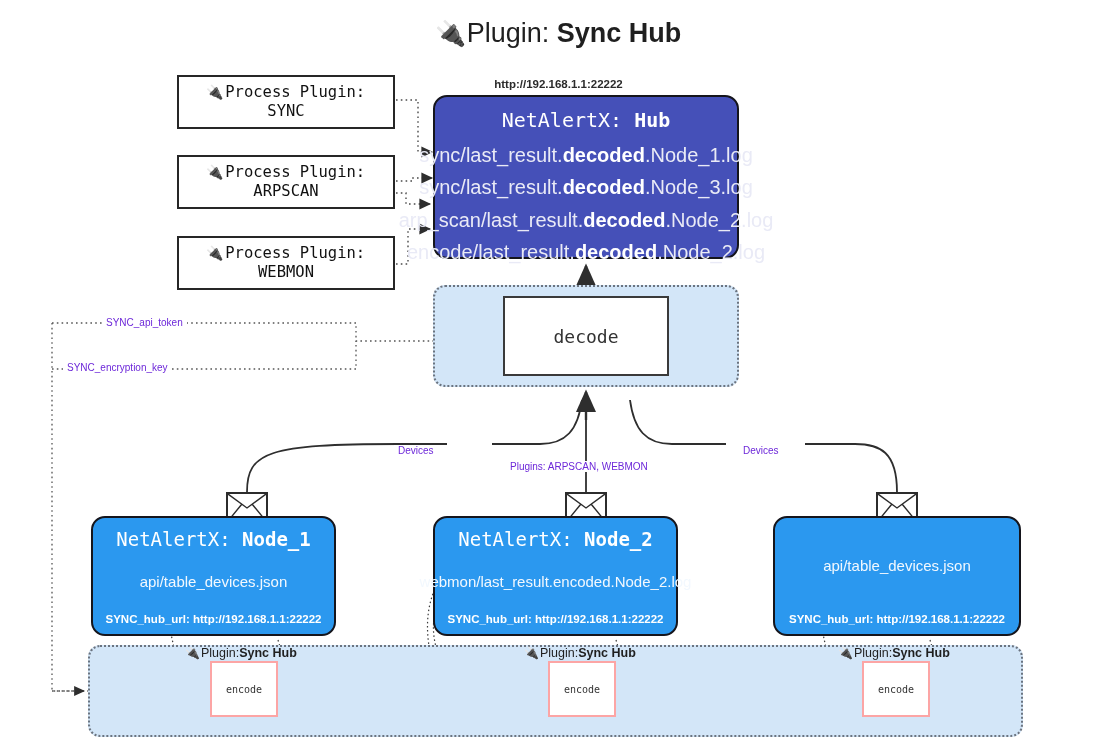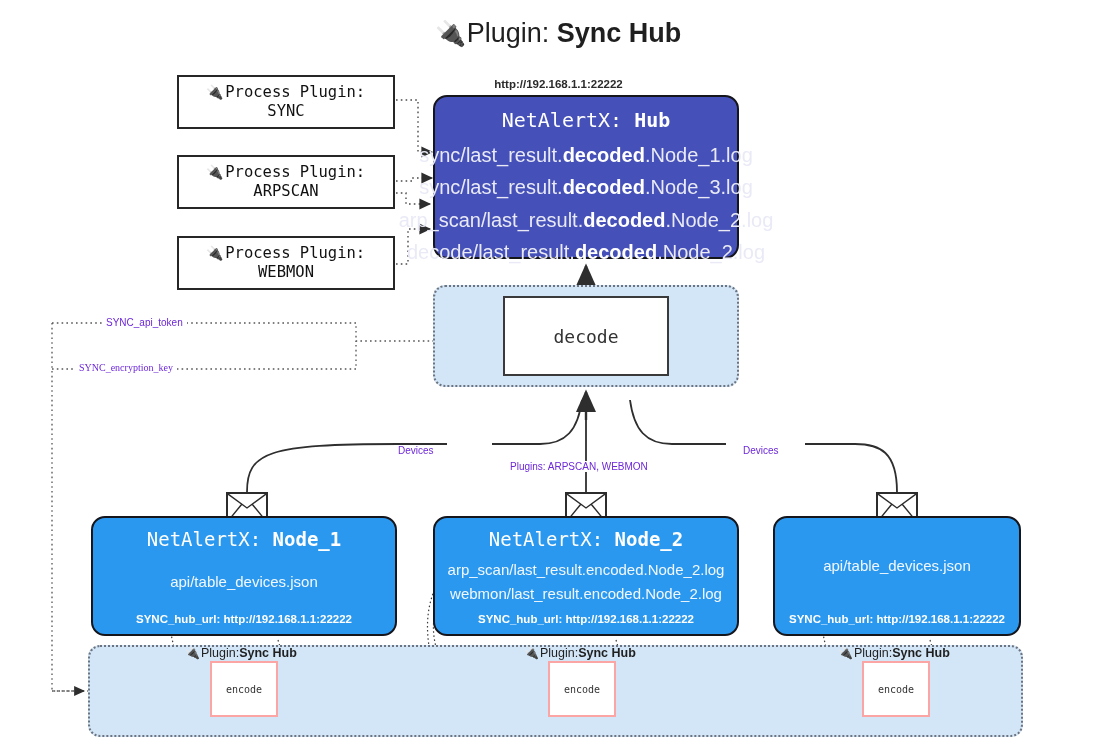--- a/index.html
+++ b/index.html
@@ -125,21 +125,21 @@
     align-items: center;
     justify-content: center;
     font-family: "DejaVu Sans Mono", monospace;
     font-size: 18px;
     color: #333;
   }
 
   
   .node {
     position: absolute;
-    width: 306px;
+    width: 245px;
     height: 120px;
     background: #2b98ef;
     border: 2.5px solid #15151c;
     border-radius: 14px;
     box-sizing: border-box;
     display: flex;
     flex-direction: column;
     align-items: center;
   }
   .node.n3 { width: 248px; }
@@ -326,29 +326,29 @@
     <div class="hub-line">
       <span>sync/last_result.</span><b>decoded</b><span>.Node_1.log</span>
     </div>
     <div class="hub-line">
       <span>sync/last_result.</span><b>decoded</b><span>.Node_3.log</span>
     </div>
     <div class="hub-line">
       <span>arp_scan/last_result.</span><b>decoded</b><span>.Node_2.log</span>
     </div>
     <div class="hub-line">
-      <span>decode/last_result.</span><b>decoded</b><span>.Node_2.log</span>
+      <span>encode/last_result.</span><b>decoded</b><span>.Node_2.log</span>
     </div>
   </div>
 
   <div class="grp-decode"></div>
   <div class="decode-box">decode</div>
 
   <div class="elabel" style="left:102px; top:317px;">SYNC_api_token</div>
-  <div class="elabel" style="left:75px; top:362px;font-family:Liberation Serif, serif;">SYNC_encryption_key</div>
+  <div class="elabel" style="left:63px; top:362px;">SYNC_encryption_key</div>
 
   <div class="elabel" style="left:394px; top:445px;">Devices</div>
   <div class="elabel" style="left:506px; top:461px;">Plugins: ARPSCAN, WEBMON</div>
   <div class="elabel" style="left:739px; top:445px;">Devices</div>
 
   <div class="envelope" style="left:226px; top:492px;">
     <svg viewBox="0 0 42 31" preserveAspectRatio="none">
         <path d="M0,0 L21,16 L42,0 M0,31 L15,12 M42,31 L27,12" fill="none" stroke="#2c2c2c" stroke-width="1.6"></path>
       </svg>
   </div>
@@ -371,21 +371,20 @@
       <div class="node-line">api/table_devices.json</div>
     </div>
     <div class="node-foot">SYNC_hub_url: http://192.168.1.1:22222</div>
   </div>
 
   <div class="node" style="left:433px; top:516px;">
     <div class="node-title">
       <span>NetAlertX: </span><span class="b">Node_2</span>
     </div>
     <div class="node-lines">
-      <div class="node-line">arp_scan/last_result.encoded.Node_2.log</div>
       <div class="node-line">webmon/last_result.encoded.Node_2.log</div>
     </div>
     <div class="node-foot">SYNC_hub_url: http://192.168.1.1:22222</div>
   </div>
 
   <div class="node n3" style="left:773px; top:516px;">
     <div class="node-lines">
       <div class="node-line">api/table_devices.json</div>
     </div>
     <div class="node-foot">SYNC_hub_url: http://192.168.1.1:22222</div>

